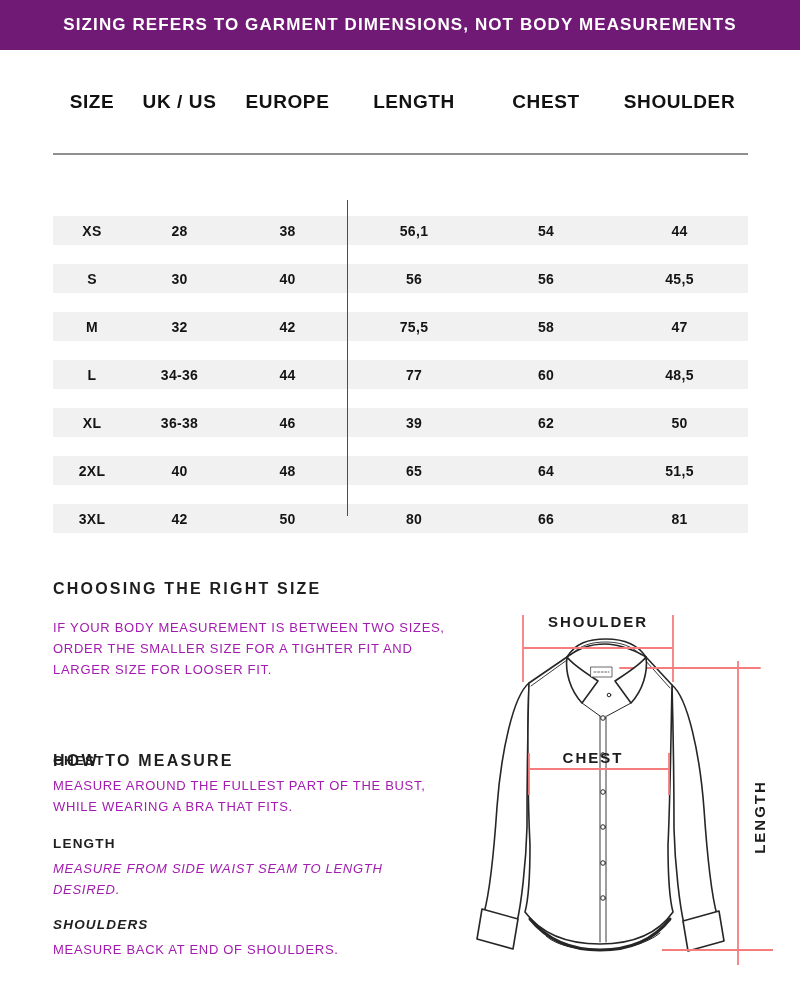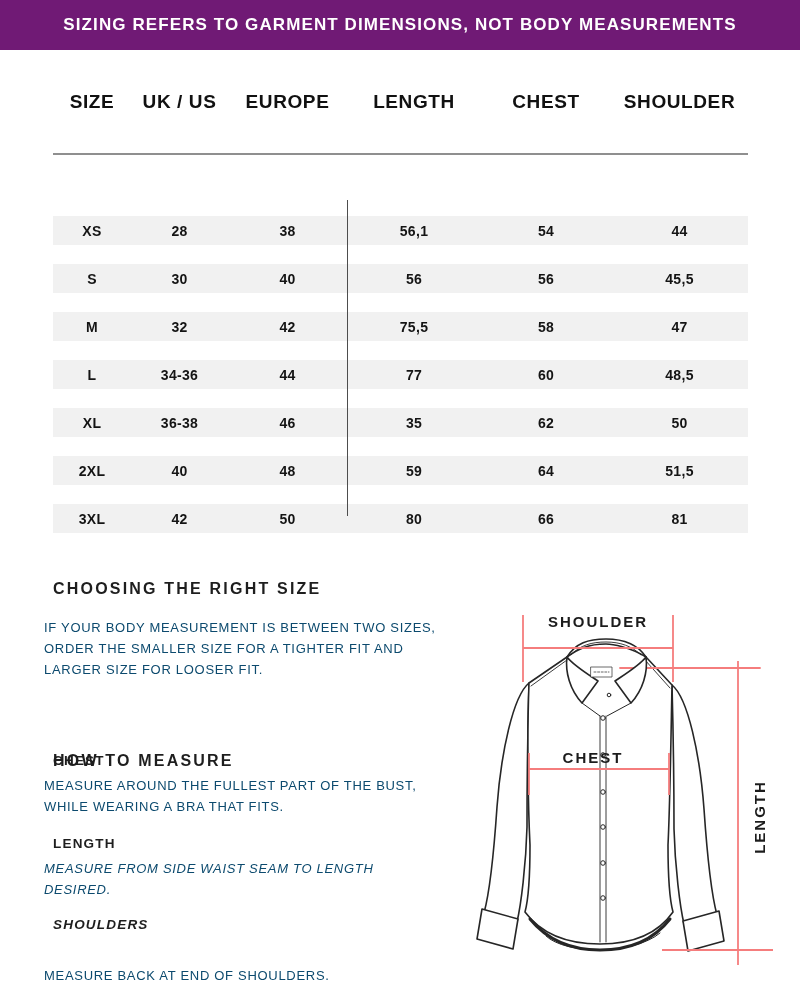--- a/index.html
+++ b/index.html
@@ -38,36 +38,36 @@
   }
   .col-divider{
     position:absolute;left:294px;top:200px;width:1px;height:316px;background:#4d4d4d;
   }
   
   .sec-heading{
     position:absolute;left:53px;font-size:16px;font-weight:bold;
     letter-spacing:2.2px;color:#1e1e1e;white-space:nowrap;
   }
   .sec-body{
-    position:absolute;left:44px;font-size:13px;letter-spacing:.7px;
-    line-height:21px;color:#0c4a6e;
+    position:absolute;left:53px;font-size:13px;letter-spacing:.7px;
+    line-height:21px;color:#a21caf;
   }
   .sub-title{
     position:absolute;left:53px;font-size:13.5px;font-weight:bold;
     letter-spacing:1.2px;color:#1e1e1e;white-space:nowrap;
   }
   #choosing-heading{top:580px;}
   #choosing-body{top:617px;width:412px;}
   #measure-heading{top:752px;}
   #chest-title{top:753px;}
   #chest-body{top:775px;width:392px;}
   #length-title{top:836px;}
   #length-body{top:858px;width:392px;font-style:italic;}
   #shoulders-title{top:917px;font-style:italic;}
-  #shoulders-body{top:939px;width:392px;margin-top:26px;}
+  #shoulders-body{top:939px;width:392px;}
   
   #shirt-svg{position:absolute;left:470px;top:595px;}
   #shirt-svg text{
     font-family:"Liberation Sans","DejaVu Sans",sans-serif;
     font-weight:bold;fill:#1c1c1c;
   }
 </style>
 </head>
 <body>
 
@@ -118,29 +118,29 @@
       <div class="cell">34-36</div>
       <div class="cell">44</div>
       <div class="cell">77</div>
       <div class="cell">60</div>
       <div class="cell">48,5</div>
     </div>
     <div class="grid-row trow">
       <div class="cell">XL</div>
       <div class="cell">36-38</div>
       <div class="cell">46</div>
-      <div class="cell">35</div>
+      <div class="cell">39</div>
       <div class="cell">62</div>
       <div class="cell">50</div>
     </div>
     <div class="grid-row trow">
       <div class="cell">2XL</div>
       <div class="cell">40</div>
       <div class="cell">48</div>
-      <div class="cell">59</div>
+      <div class="cell">65</div>
       <div class="cell">64</div>
       <div class="cell">51,5</div>
     </div>
     <div class="grid-row trow">
       <div class="cell">3XL</div>
       <div class="cell">42</div>
       <div class="cell">50</div>
       <div class="cell">80</div>
       <div class="cell">66</div>
       <div class="cell">81</div>

